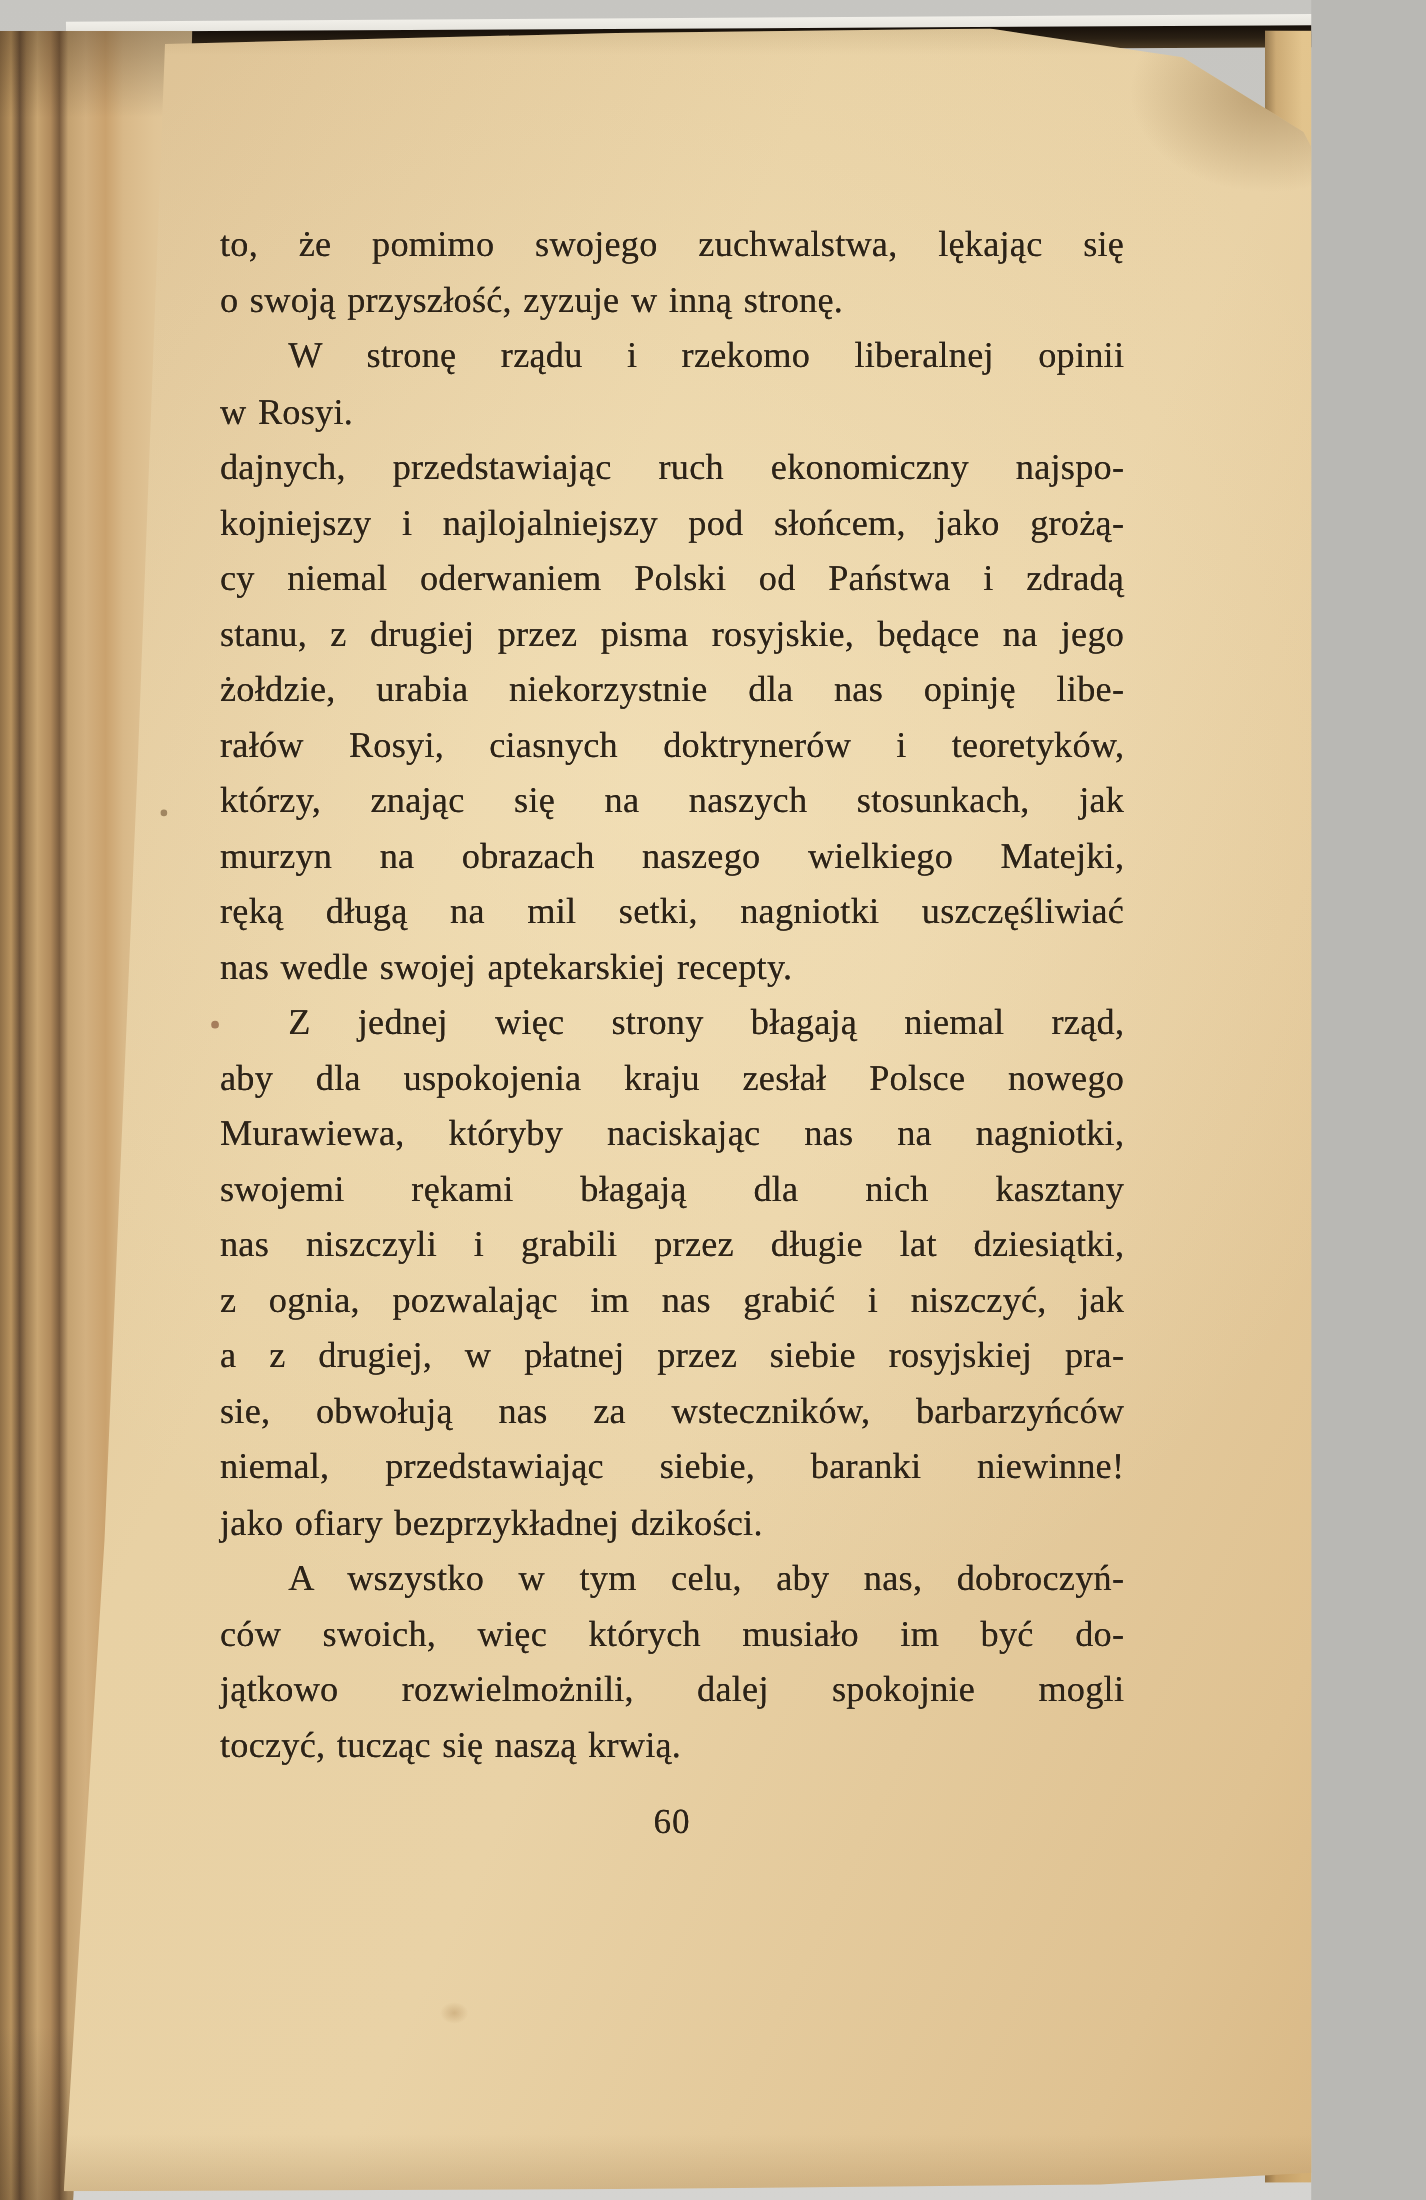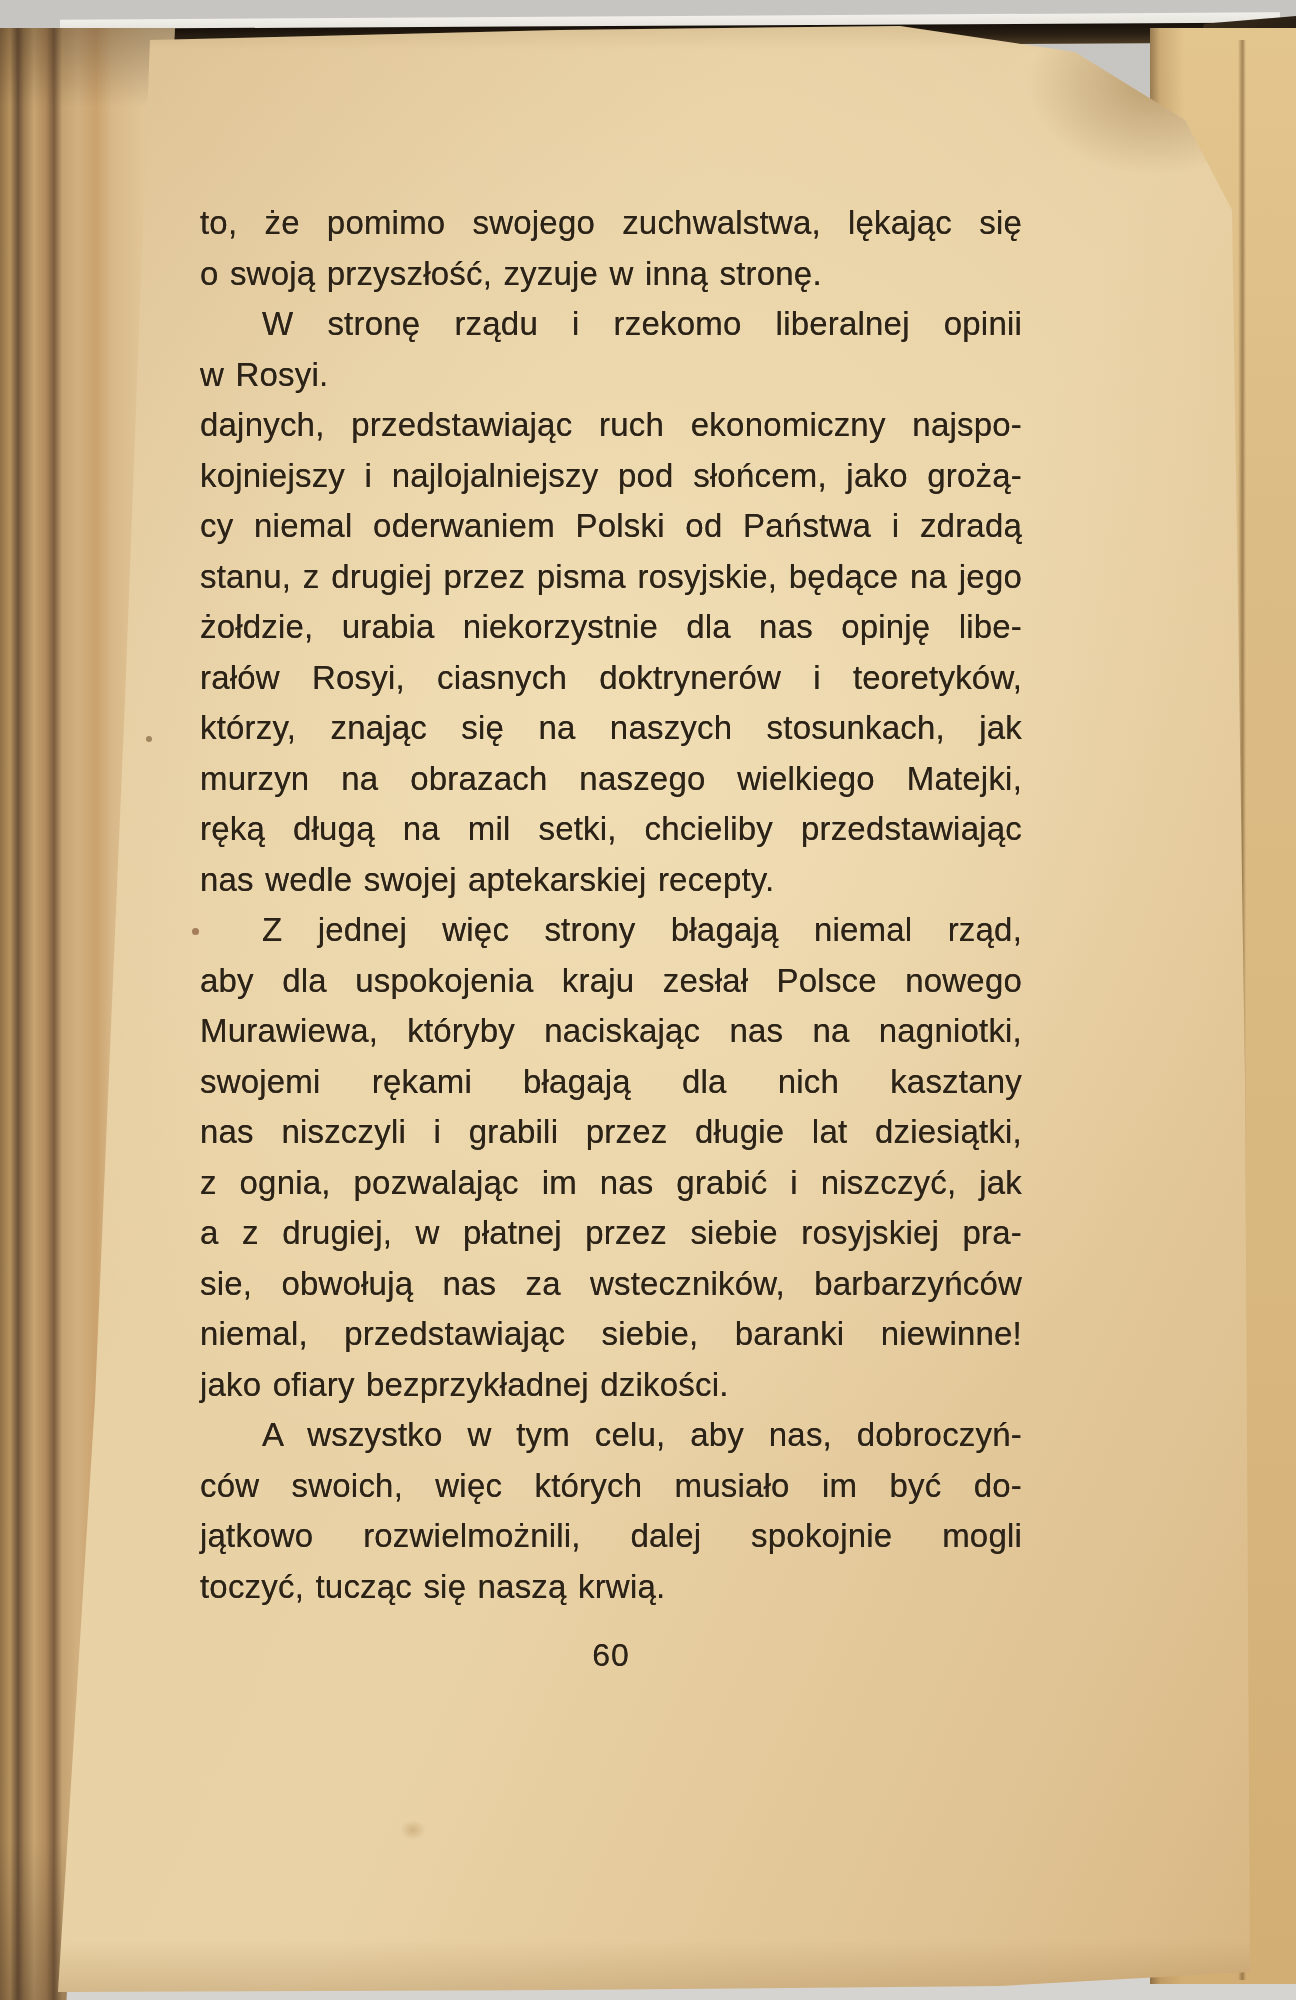--- a/index.html
+++ b/index.html
@@ -1,19 +1,19 @@
 <!DOCTYPE html>
 <html><head>
 <meta charset="utf-8">
 <style>
   html,body{margin:0;padding:0;background:#b9b8b4;}
   #stage{
-    position:relative;width:1296px;height:2000px;overflow:hidden;
+    position:relative;width:1192px;height:2000px;overflow:hidden;
     background:linear-gradient(180deg,#c6c5c1 0%,#cbcac6 40%,#d5d4d1 100%);
-    font-family:Liberation Sans, sans-serif;
+    font-family:Liberation Serif, serif;
   }
   
   .top-highlight{
     position:absolute;left:60px;top:16px;width:1220px;height:18px;
     background:linear-gradient(180deg,#f1efe9,#dddbd4);
     transform:rotate(-0.35deg);
   }
   
   .top-dark-edge{
     position:absolute;left:-12px;top:26px;width:1250px;height:20px;
@@ -111,21 +111,21 @@
         </div>
         <div class="paragraph">
           <div class="line">dajnych, przedstawiając ruch ekonomiczny najspo-</div>
           <div class="line">kojniejszy i najlojalniejszy pod słońcem, jako grożą-</div>
           <div class="line">cy niemal oderwaniem Polski od Państwa i zdradą</div>
           <div class="line">stanu, z drugiej przez pisma rosyjskie, będące na jego</div>
           <div class="line">żołdzie, urabia niekorzystnie dla nas opinję libe-</div>
           <div class="line">rałów Rosyi, ciasnych doktrynerów i teoretyków,</div>
           <div class="line">którzy, znając się na naszych stosunkach, jak</div>
           <div class="line">murzyn na obrazach naszego wielkiego Matejki,</div>
-          <div class="line">ręką długą na mil setki, chcieliby przedstawiając</div>
+          <div class="line">ręką długą na mil setki, nagniotki uszczęśliwiać</div>
           <div class="line last">nas wedle swojej aptekarskiej recepty.</div>
         </div>
         <div class="paragraph">
           <div class="line first-indent">Z jednej więc strony błagają niemal rząd,</div>
           <div class="line">aby dla uspokojenia kraju zesłał Polsce nowego</div>
           <div class="line">Murawiewa, któryby naciskając nas na nagniotki,</div>
           <div class="line">swojemi rękami błagają dla nich kasztany</div>
           <div class="line">nas niszczyli i grabili przez długie lat dziesiątki,</div>
           <div class="line">z ognia, pozwalając im nas grabić i niszczyć, jak</div>
           <div class="line">a z drugiej, w płatnej przez siebie rosyjskiej pra-</div>

